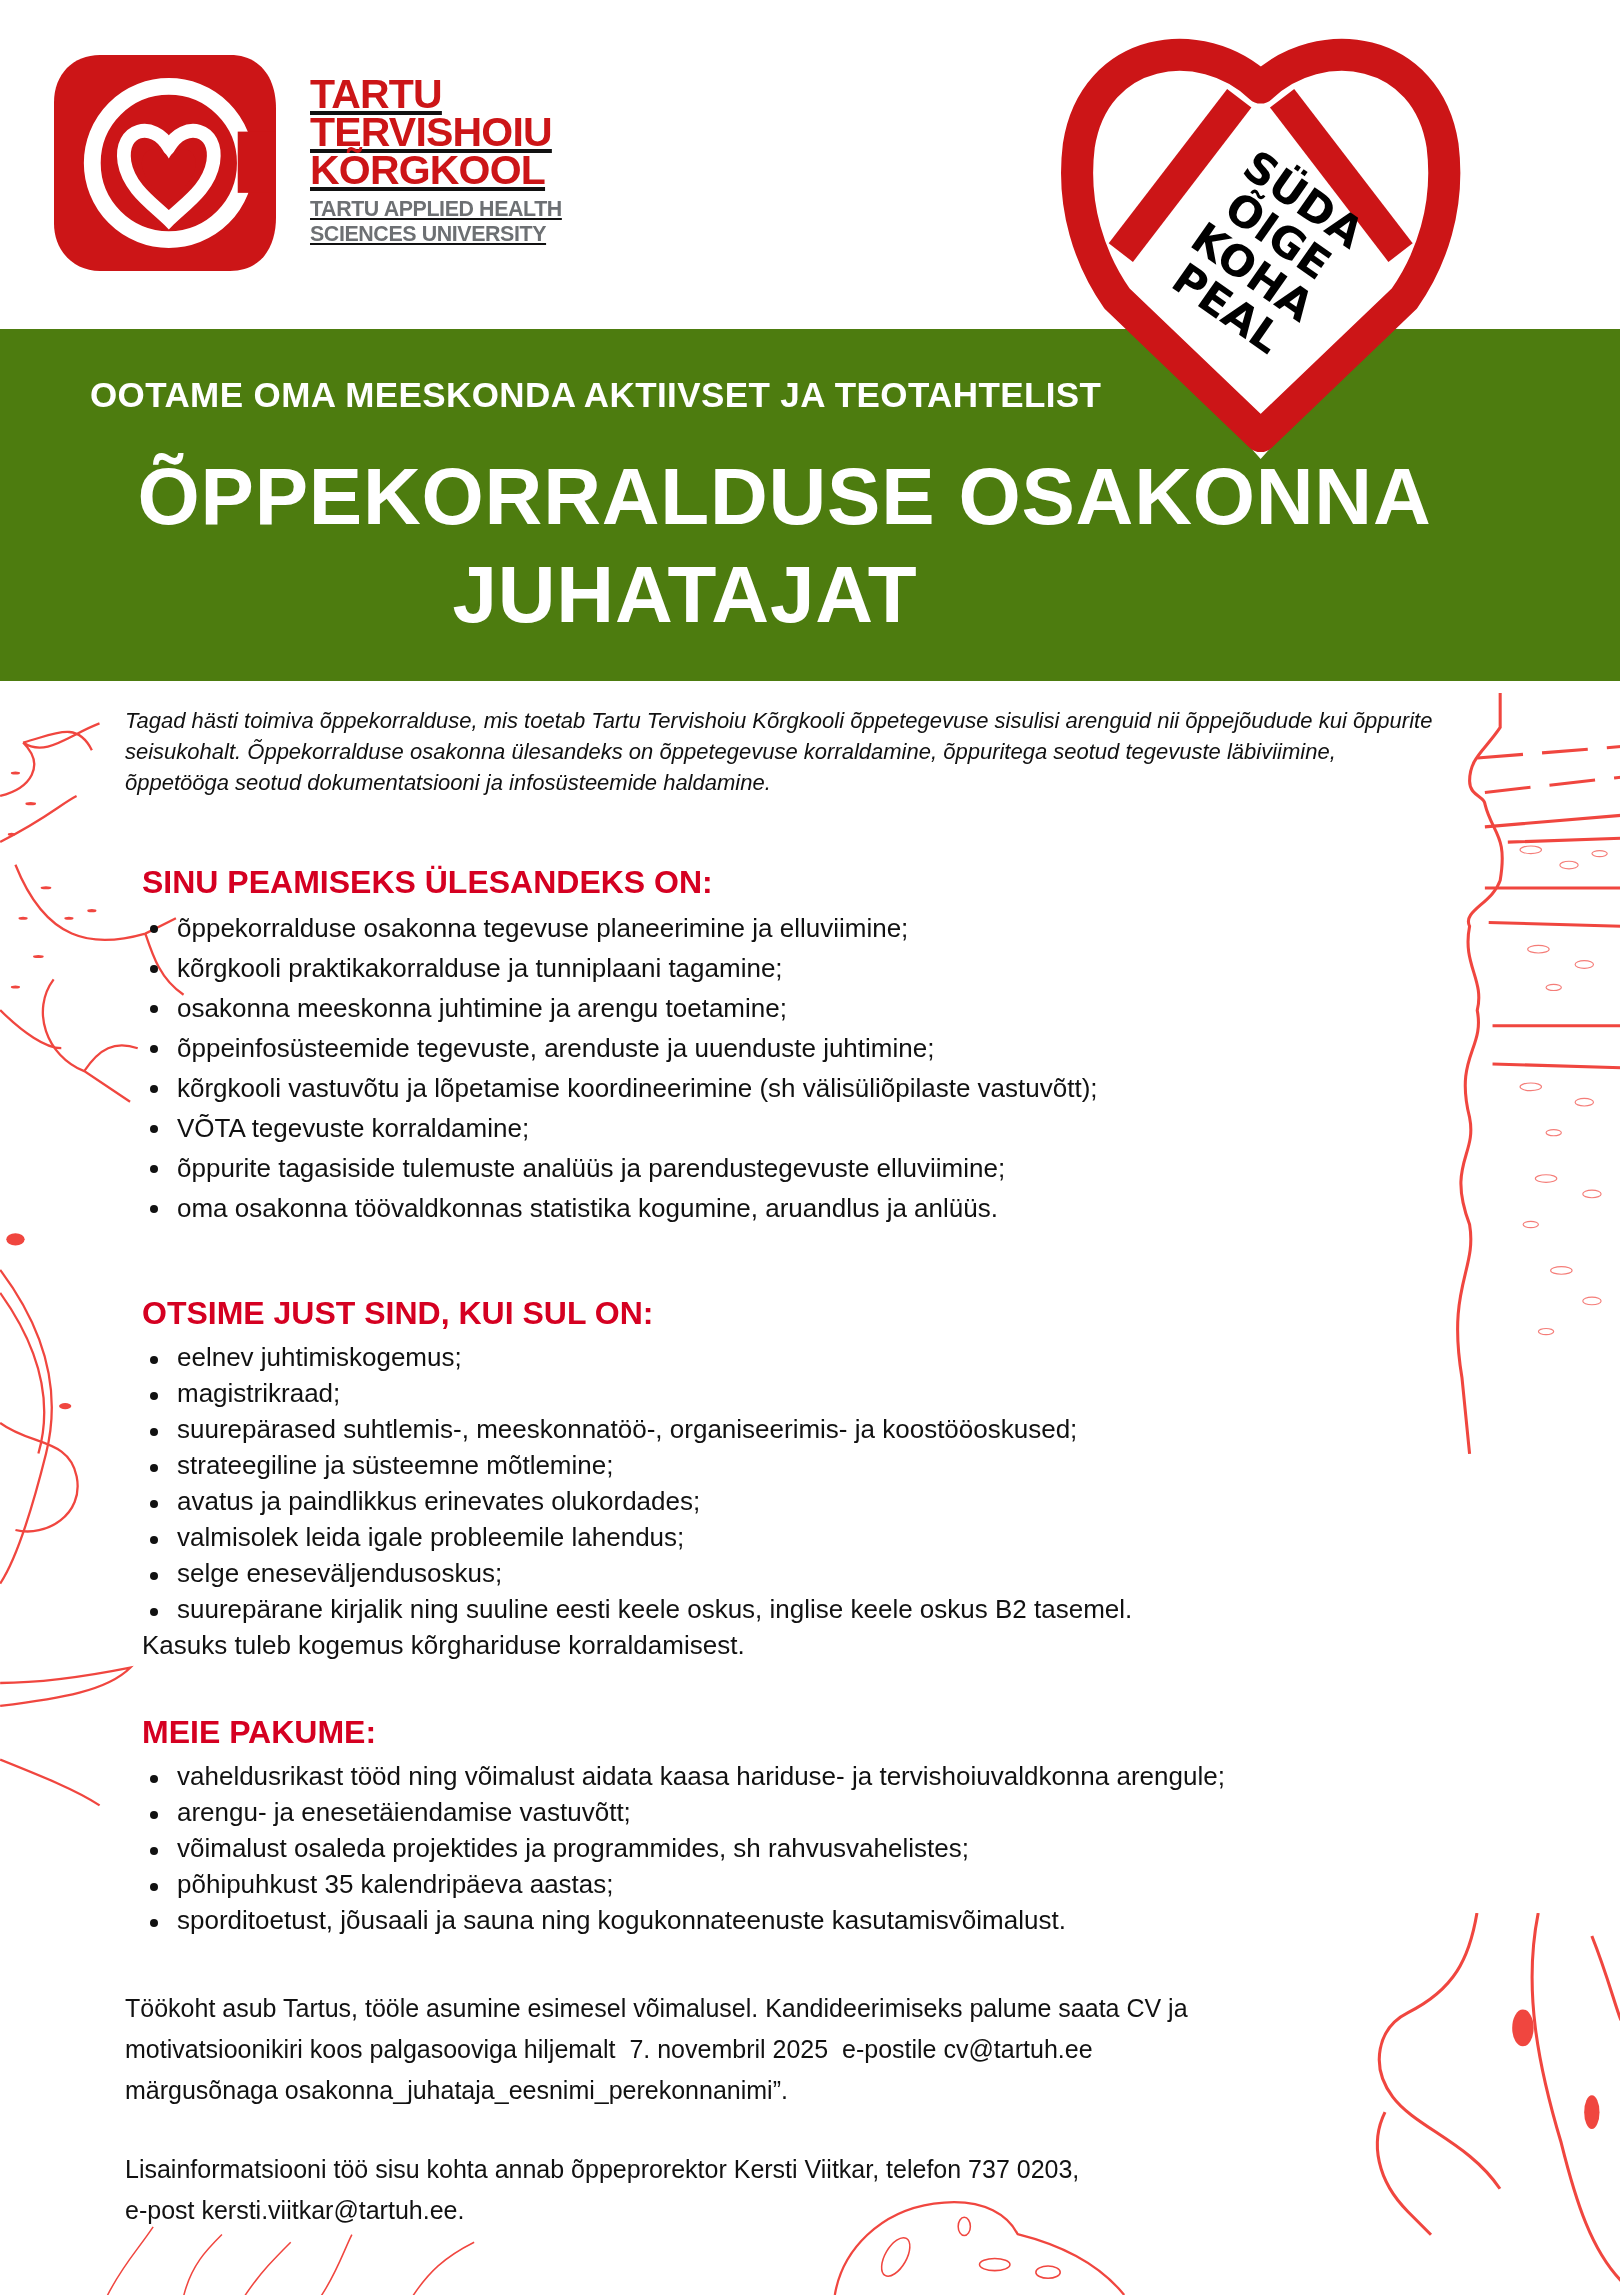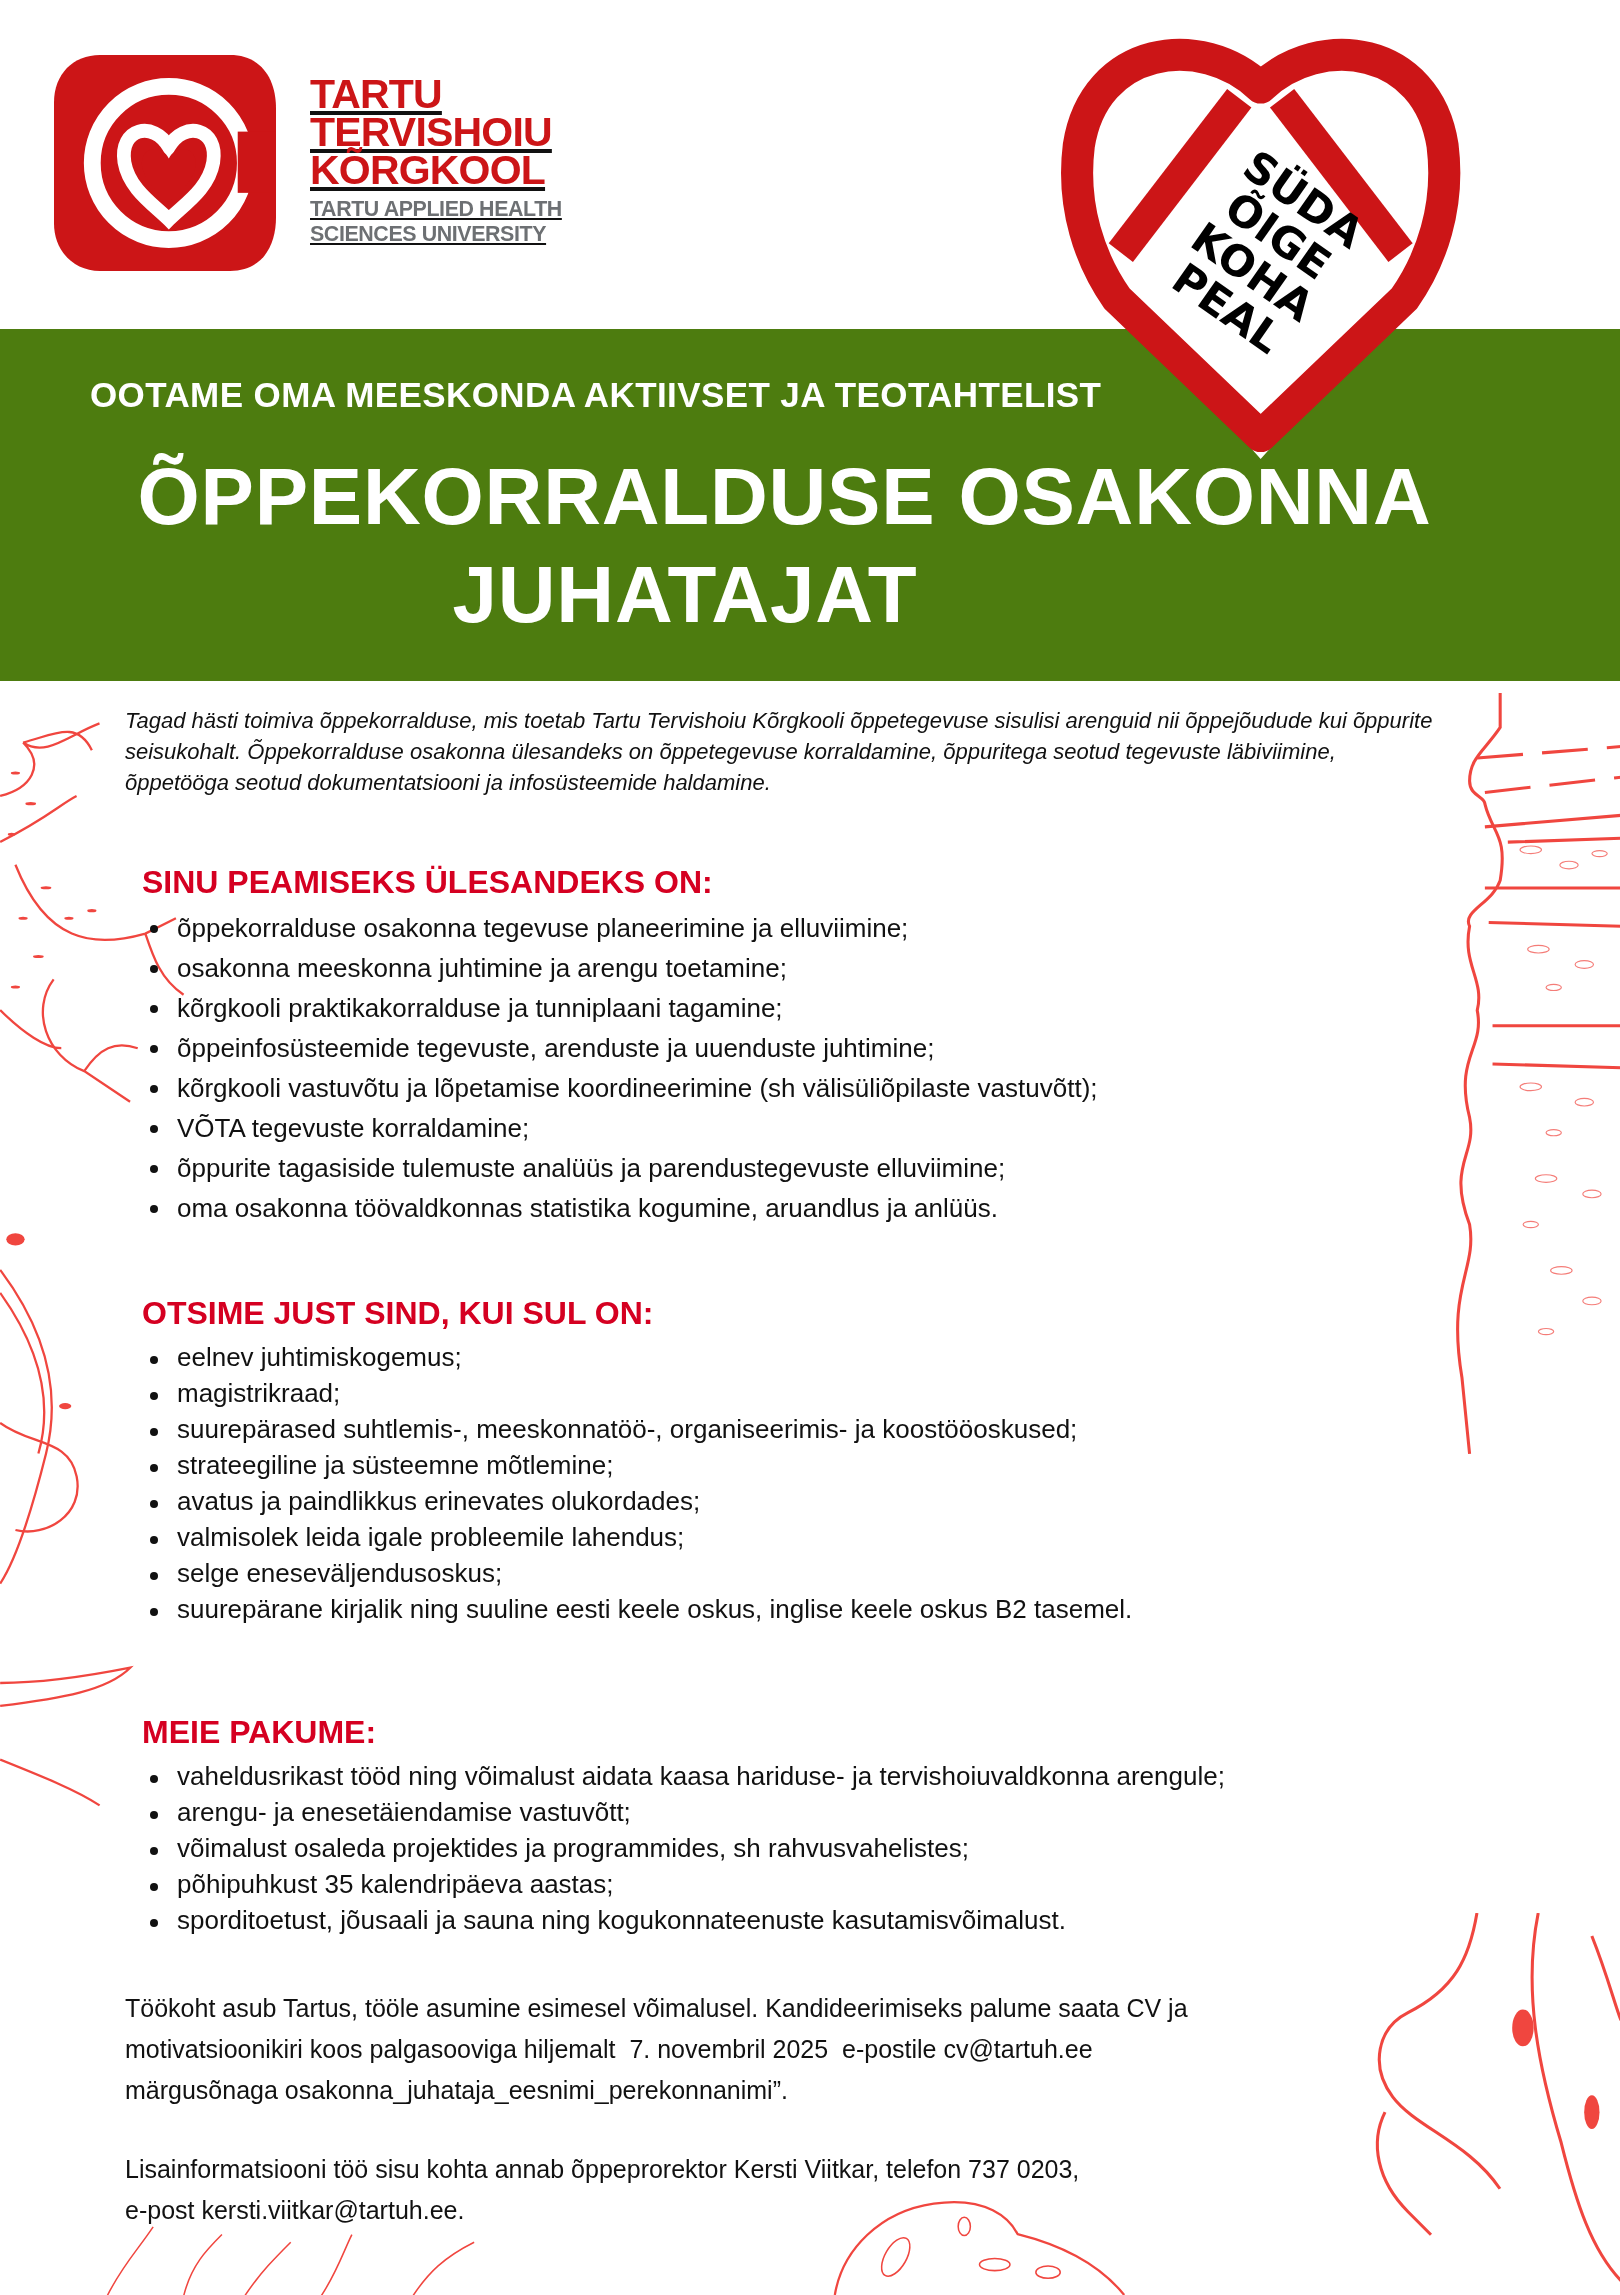--- a/index.html
+++ b/index.html
@@ -160,42 +160,43 @@
     <text y="96">PEAL</text>
   </g>
 </svg>
 
 <p class="intro">Tagad hästi toimiva õppekorralduse, mis toetab Tartu Tervishoiu Kõrgkooli õppetegevuse sisulisi arenguid nii õppejõudude kui õppurite seisukohalt. Õppekorralduse osakonna ülesandeks on õppetegevuse korraldamine, õppuritega seotud tegevuste läbiviimine, õppetööga seotud dokumentatsiooni ja infosüsteemide haldamine.</p>
 
 <div class="section" style="top:862px">
   <h2>SINU PEAMISEKS ÜLESANDEKS ON:</h2>
   <ul>
     <li>õppekorralduse osakonna tegevuse planeerimine ja elluviimine;</li>
+    <li>kõrgkooli praktikakorralduse ja tunniplaani tagamine;</li>
     <li>osakonna meeskonna juhtimine ja arengu toetamine;</li>
-    <li>kõrgkooli praktikakorralduse ja tunniplaani tagamine;</li>
     <li>õppeinfosüsteemide tegevuste, arenduste ja uuenduste juhtimine;</li>
     <li>kõrgkooli vastuvõtu ja lõpetamise koordineerimine (sh välisüliõpilaste vastuvõtt);</li>
     <li>VÕTA tegevuste korraldamine;</li>
     <li>õppurite tagasiside tulemuste analüüs ja parendustegevuste elluviimine;</li>
     <li>oma osakonna töövaldkonnas statistika kogumine, aruandlus ja anlüüs.</li>
   </ul>
 </div>
 
 <div class="section" style="top:1293px">
   <h2>OTSIME JUST SIND, KUI SUL ON:</h2>
   <ul style="line-height:36px">
     <li style="line-height:36px">eelnev juhtimiskogemus;</li>
     <li style="line-height:36px">magistrikraad;</li>
     <li style="line-height:36px">suurepärased suhtlemis-, meeskonnatöö-, organiseerimis- ja koostööoskused;</li>
     <li style="line-height:36px">strateegiline ja süsteemne mõtlemine;</li>
     <li style="line-height:36px">avatus ja paindlikkus erinevates olukordades;</li>
     <li style="line-height:36px">valmisolek leida igale probleemile lahendus;</li>
     <li style="line-height:36px">selge eneseväljendusoskus;</li>
     <li style="line-height:36px">suurepärane kirjalik ning suuline eesti keele oskus, inglise keele oskus B2 tasemel.</li>
   </ul>
+  <div class="note" style="line-height:36px">Kasuks tuleb kogemus kõrghariduse korraldamisest.</div>
 </div>
 
 <div class="section" style="top:1712px">
   <h2>MEIE PAKUME:</h2>
   <ul>
     <li style="line-height:36px">vaheldusrikast tööd ning võimalust aidata kaasa hariduse- ja tervishoiuvaldkonna arengule;</li>
     <li style="line-height:36px">arengu- ja enesetäiendamise vastuvõtt;</li>
     <li style="line-height:36px">võimalust osaleda projektides ja programmides, sh rahvusvahelistes;</li>
     <li style="line-height:36px">põhipuhkust 35 kalendripäeva aastas;</li>
     <li style="line-height:36px">sporditoetust, jõusaali ja sauna ning kogukonnateenuste kasutamisvõimalust.</li>

